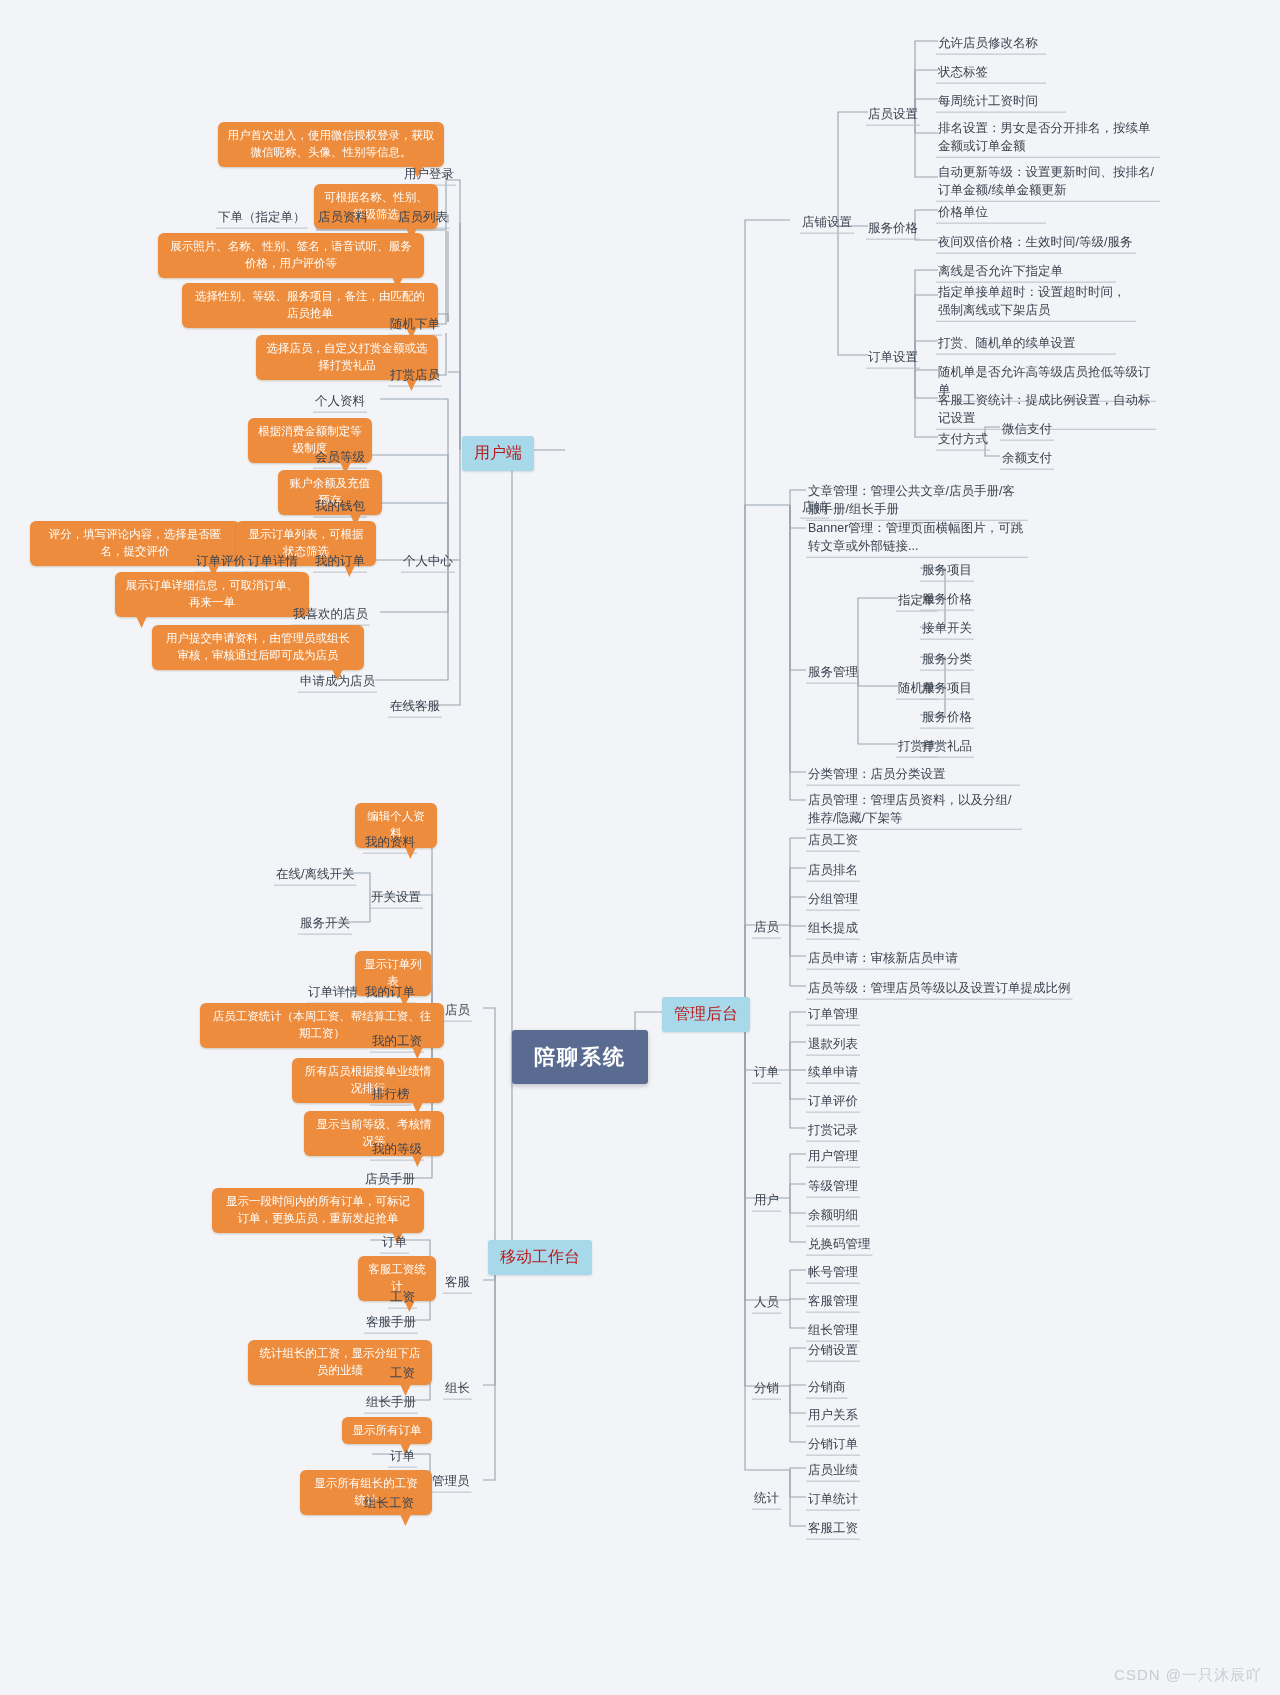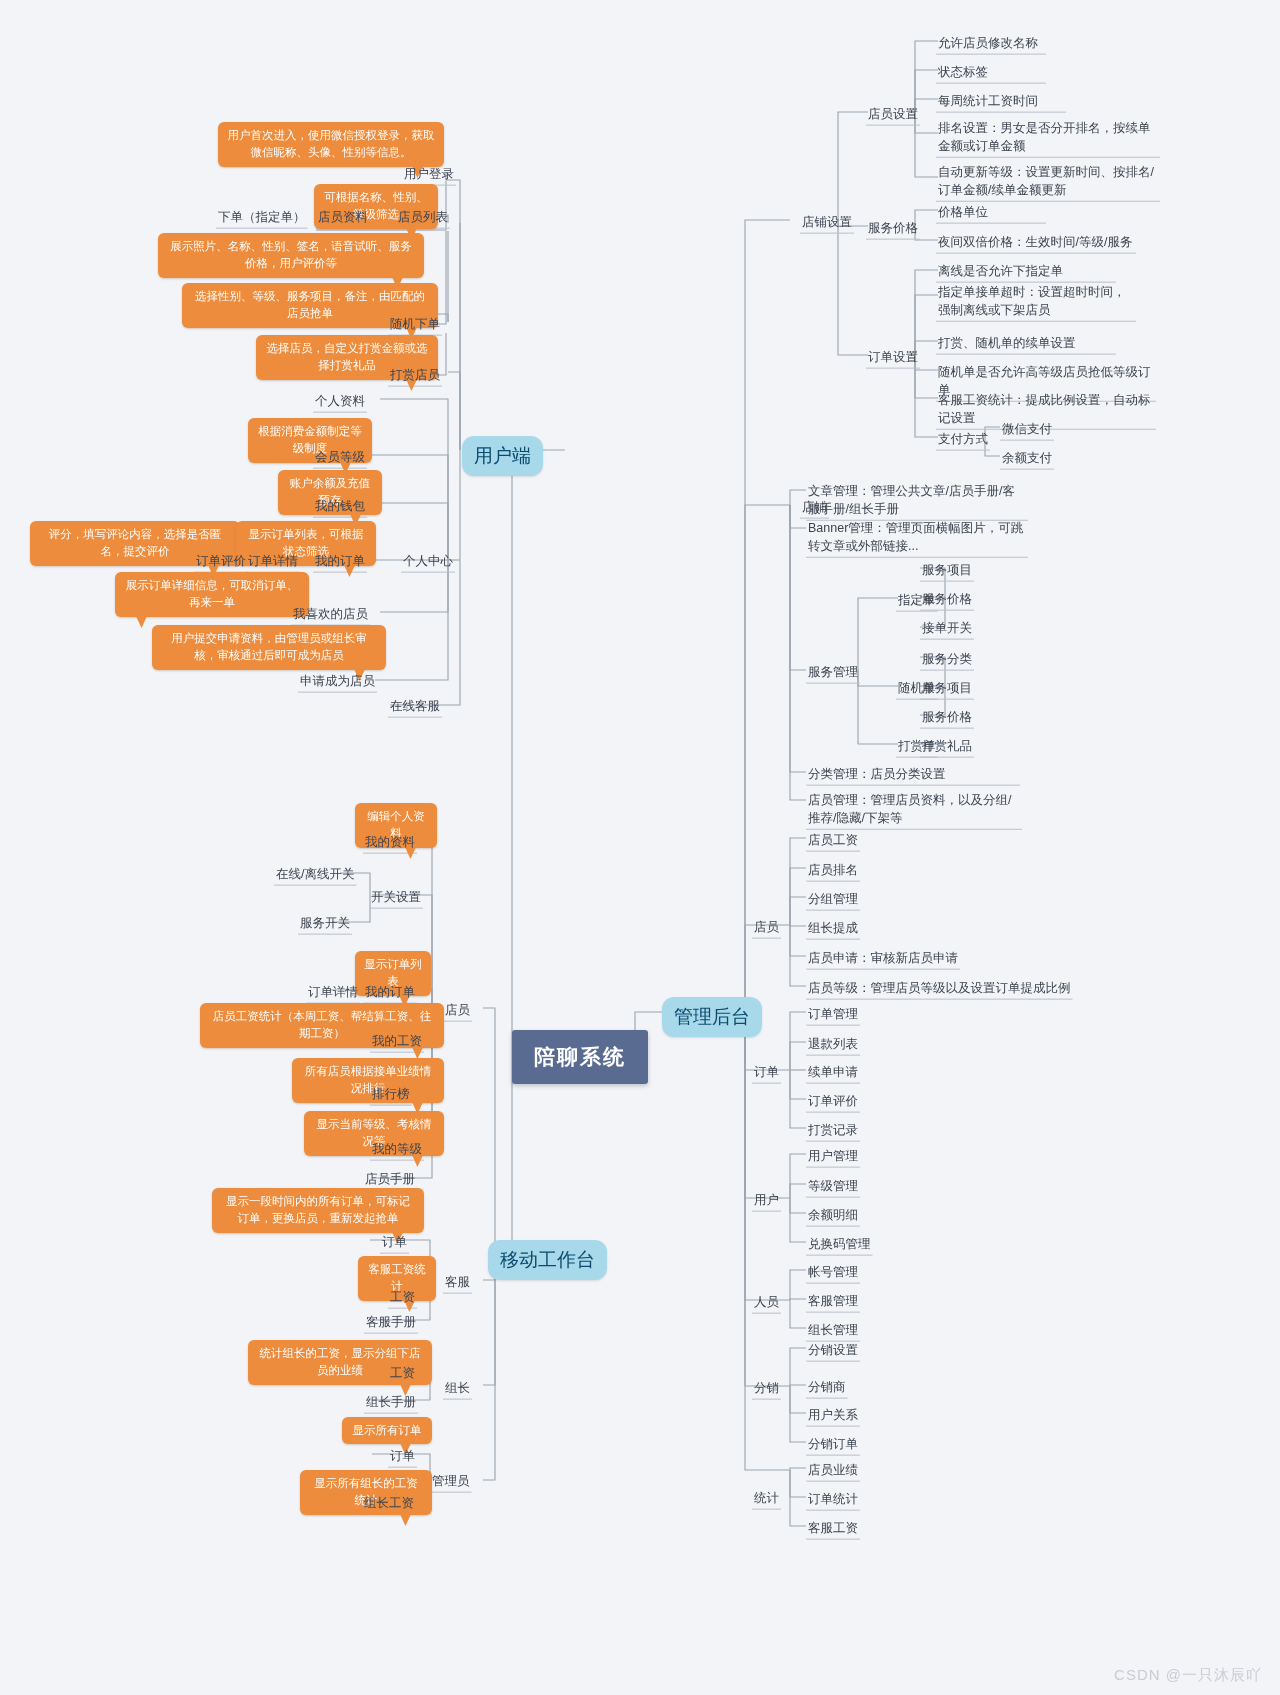--- a/index.html
+++ b/index.html
@@ -31,23 +31,23 @@
     font-size:21px;
     font-weight:bold;
     letter-spacing:2px;
     padding:13px 22px;
     box-shadow:0 2px 4px rgba(60,70,90,.28);
     text-align:center;
   }
   .l1 {
     position:absolute;
     background:#a7d9ea;
-    color:#0c4a6e;
-    border-radius:12px;
-    font-size:19px;
+    color:#b91c1c;
+    border-radius:3px;
+    font-size:16px;
     padding:7px 12px;
     text-align:center;
     box-shadow:0 1px 2px rgba(60,70,90,.16);
   }
   
   .note {
     position:absolute;
     background:#ed8c3c;
     color:#ffffff;
     font-size:11.5px;
@@ -364,21 +364,21 @@
   <div class="note" style="left:30px; top:521px; width:210px;">评分，填写评论内容，选择是否匿名，提交评价</div>
   <div class="note" style="left:236px; top:521px; width:140px;">显示订单列表，可根据状态筛选</div>
   <div class="node" style="left:194px; top:551px;">订单评价</div>
   <div class="node" style="left:246px; top:551px;">订单详情</div>
   <div class="node" style="left:313px; top:551px;">我的订单</div>
 
   <div class="note tail-left" style="left:115px; top:572px; width:194px;">展示订单详细信息，可取消订单、再来一单</div>
 
   <div class="node" style="left:291px; top:604px;">我喜欢的店员</div>
 
-  <div class="note" style="left:152px; top:625px; width:234px;">用户提交申请资料，由管理员或组长审核，审核通过后即可成为店员</div>
+  <div class="note" style="left:152px; top:625px; width:212px;">用户提交申请资料，由管理员或组长审核，审核通过后即可成为店员</div>
   <div class="node" style="left:298px; top:671px;">申请成为店员</div>
 
   <div class="node" style="left:401px; top:551px;">个人中心</div>
   <div class="node" style="left:388px; top:696px;">在线客服</div>
 
   <div class="note" style="left:355px; top:803px; width:82px;">编辑个人资料</div>
   <div class="node" style="left:363px; top:832px;">我的资料</div>
 
   <div class="node" style="left:274px; top:864px;">在线/离线开关</div>
   <div class="node" style="left:298px; top:913px;">服务开关</div>

